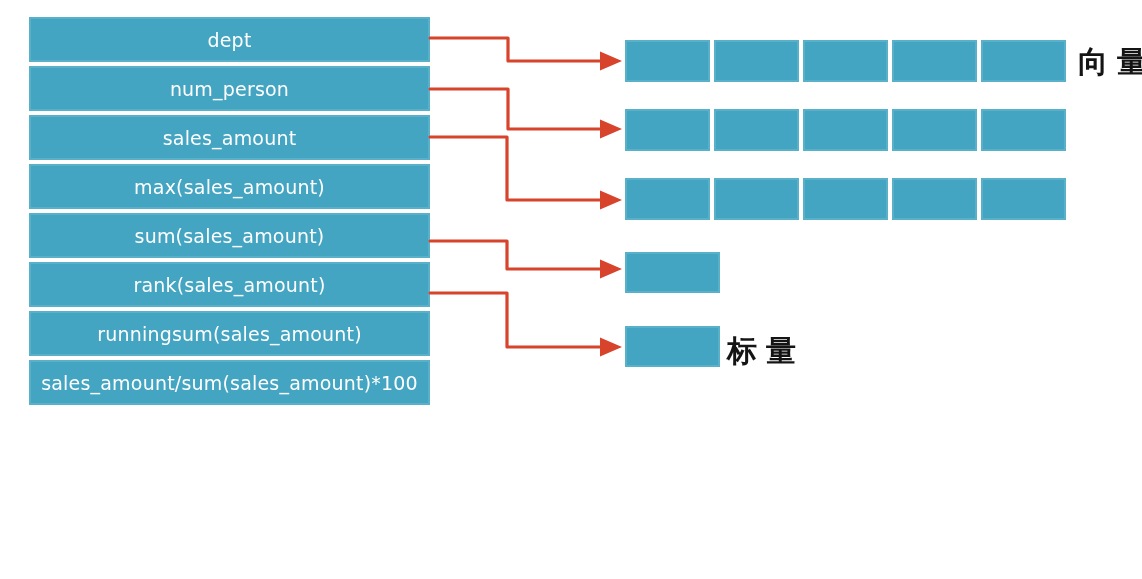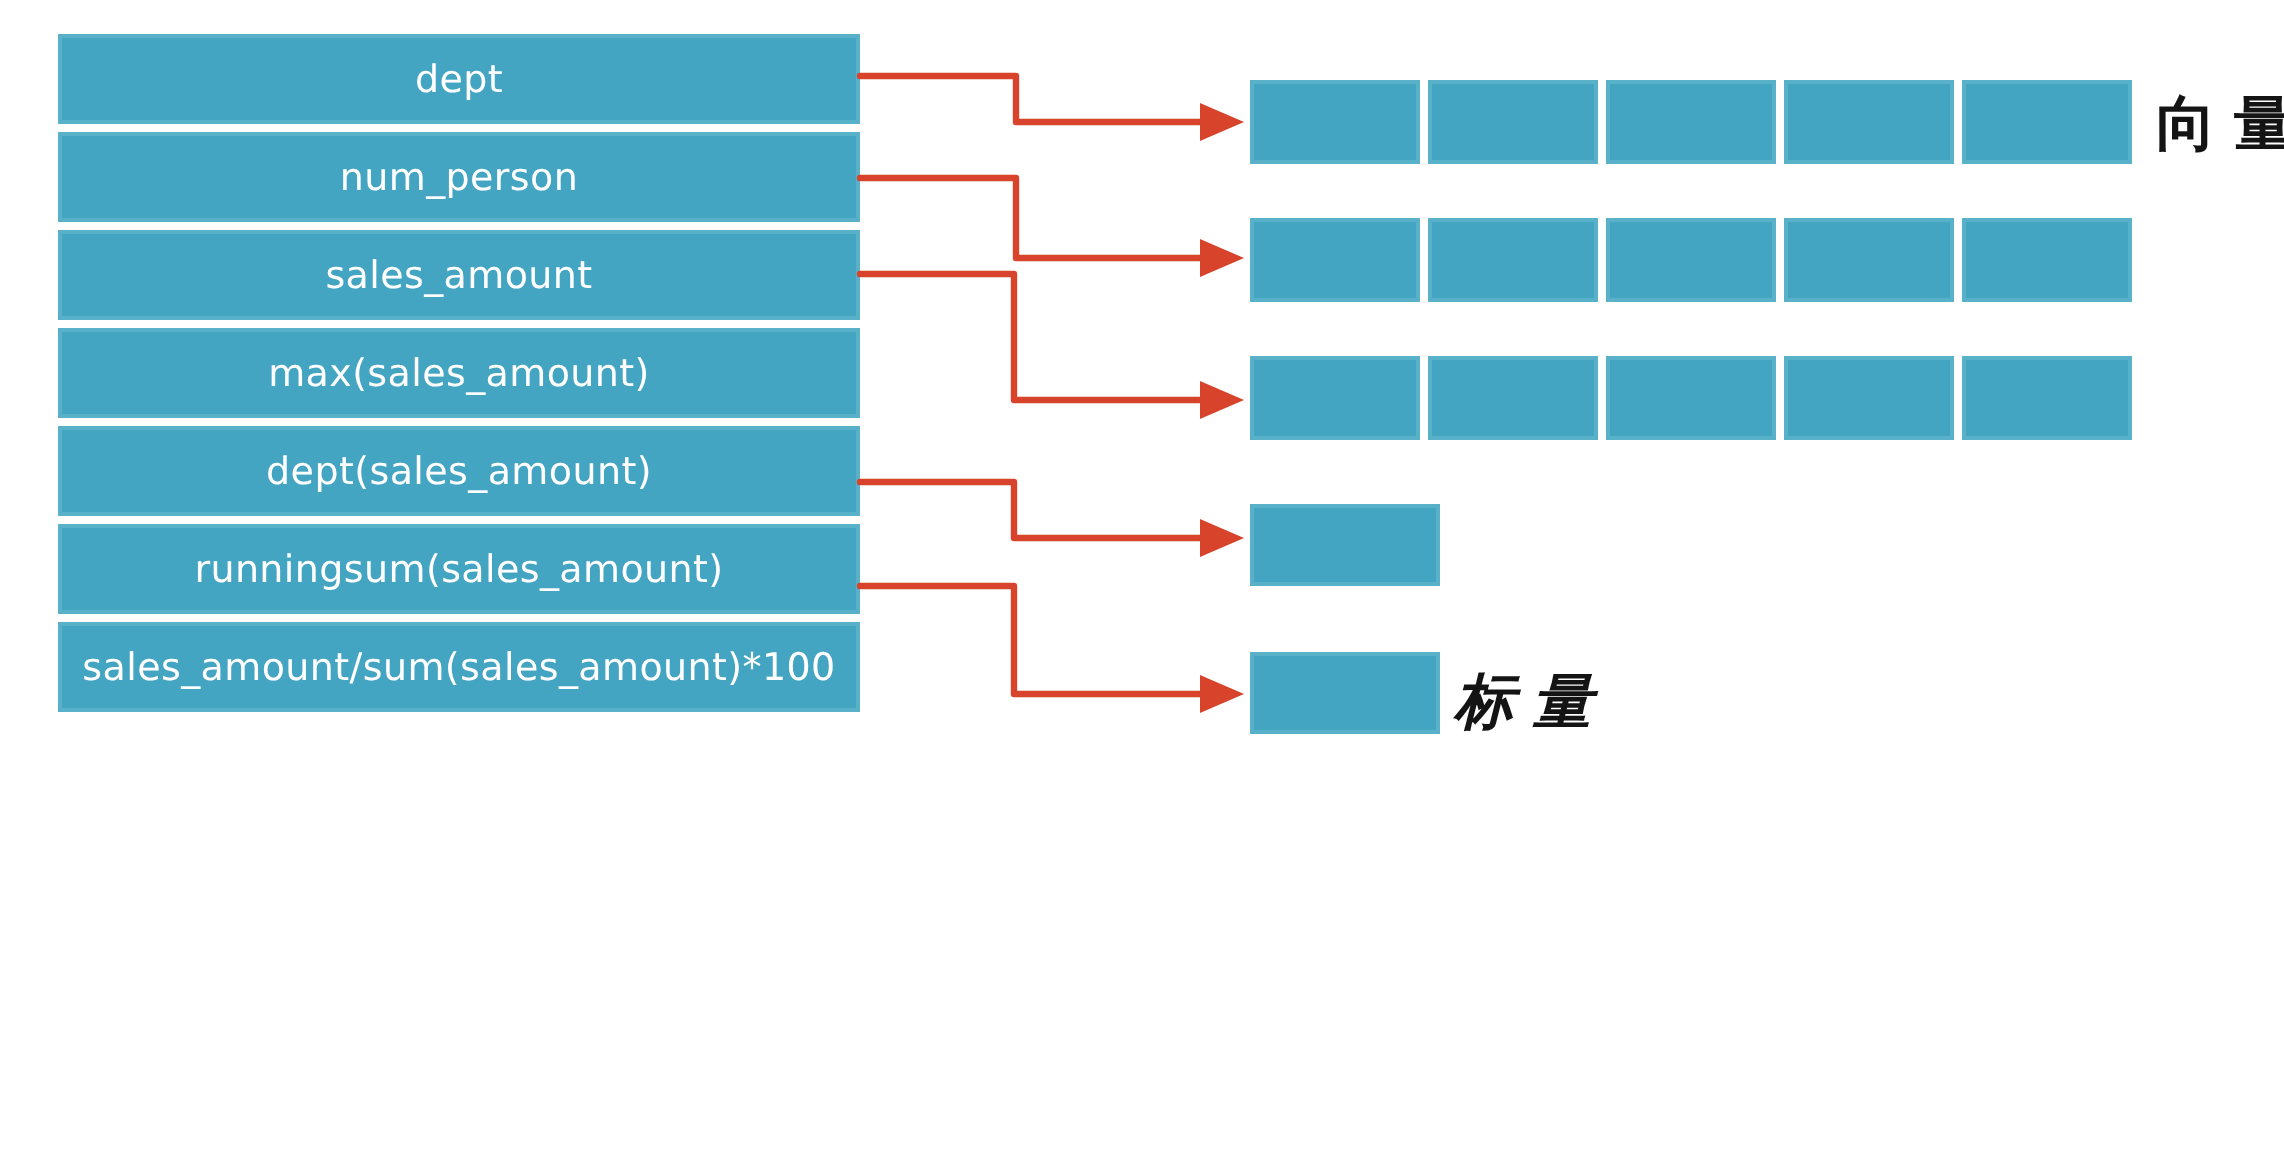--- a/index.html
+++ b/index.html
@@ -70,21 +70,21 @@
   
   .annotation {
     position: absolute;
     color: #141414;
     font-size: 30px;
     font-weight: 600;
     letter-spacing: 9px;
     white-space: nowrap;
   }
   .vector-annotation { left: 1078px; top: 42px; }
-  .scalar-annotation { left: 727px; top: 331px; font-style: italic; }
+  .scalar-annotation { left: 727px; top: 331px; }
   
   .arrow-layer {
     position: absolute;
     left: 0;
     top: 0;
     width: 1142px;
     height: 579px;
     pointer-events: none;
   }
   .arrow-path {
@@ -102,21 +102,22 @@
 </head>
 <body>
 
 <div class="canvas">
 
   <div class="left-column">
     <div class="expr-box">dept</div>
     <div class="expr-box">num_person</div>
     <div class="expr-box">sales_amount</div>
     <div class="expr-box">max(sales_amount)</div>
-    <div class="expr-box">dept(sales_amount)</div>
+    <div class="expr-box">sum(sales_amount)</div>
+    <div class="expr-box">rank(sales_amount)</div>
     <div class="expr-box">runningsum(sales_amount)</div>
     <div class="expr-box">sales_amount/sum(sales_amount)*100</div>
   </div>
 
   <div class="vector-row vector-row-1">
     <div class="vector-cell"></div>
     <div class="vector-cell"></div>
     <div class="vector-cell"></div>
     <div class="vector-cell"></div>
     <div class="vector-cell"></div>

